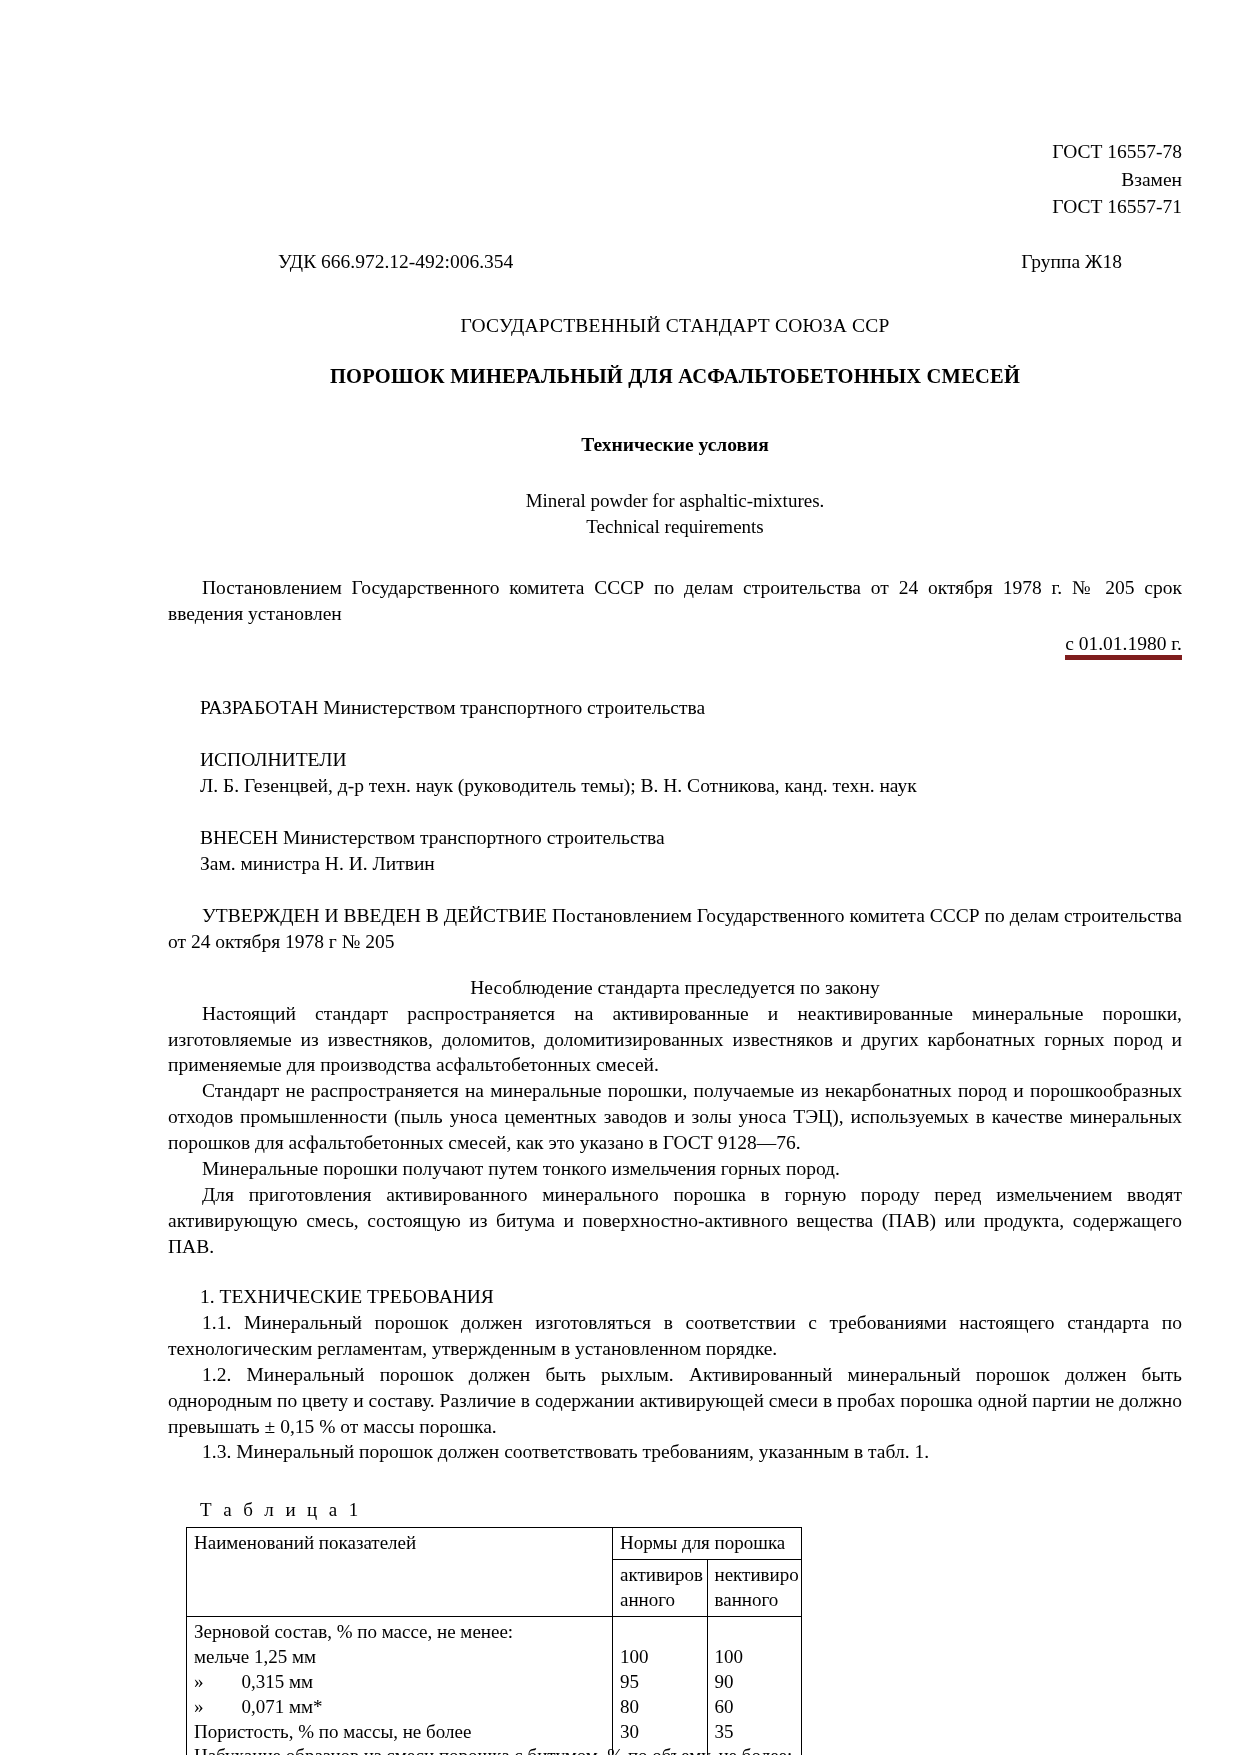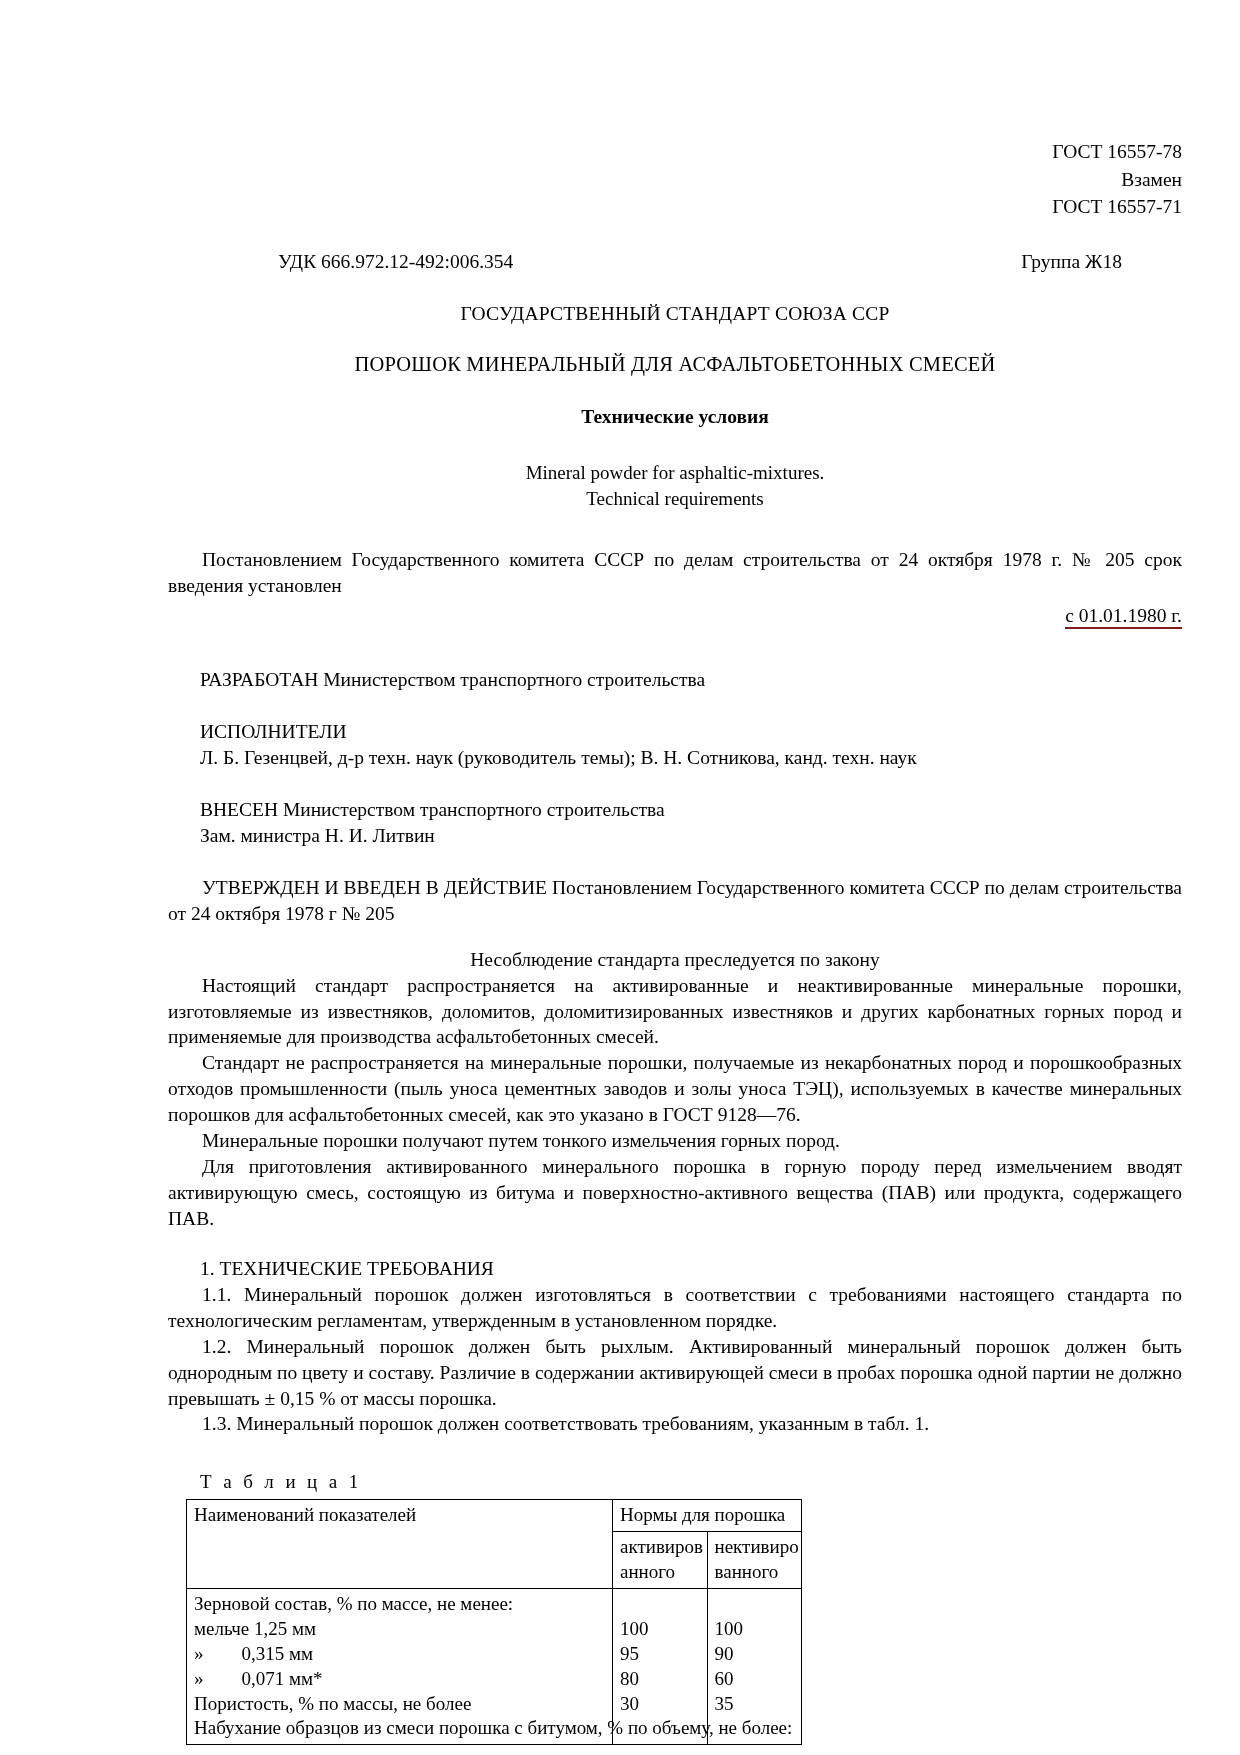--- a/index.html
+++ b/index.html
@@ -29,35 +29,35 @@
     margin: 0 0 30px 0;
   }
   .doc-header div { white-space: nowrap; }
 
   .udk-row {
     display: flex;
     justify-content: space-between;
     align-items: baseline;
     font-size: 19.5px;
     padding: 0 60px 0 110px;
-    margin-bottom: 30px;
+    margin-bottom: 42px;
   }
 
   .gost-line {
     text-align: center;
     font-size: 19.5px;
     letter-spacing: 0.2px;
     margin-bottom: 28px;
   }
   .main-title {
     text-align: center;
     font-size: 20.5px;
-    font-weight: normal;
+    font-weight: bold;
     letter-spacing: 0.2px;
-    margin-bottom: 30px;
+    margin-bottom: 46px;
   }
   .sub-title {
     text-align: center;
     font-size: 19.5px;
     font-weight: bold;
     margin-bottom: 32px;
   }
   .en-title {
     text-align: center;
     font-size: 19px;
@@ -76,21 +76,21 @@
   p.ind { text-indent: 34px; }
 
   .intro-block { margin-bottom: 6px; }
 
   .date-line {
     text-align: right;
     font-size: 19.5px;
     margin: 6px 0 40px 0;
   }
   .date-line span {
-    border-bottom: 2px solid #7f1d1d;
+    border-bottom: 5px solid #7f1d1d;
     padding-bottom: 1px;
   }
 
   .blk {
     font-size: 19.5px;
     line-height: 1.33;
     margin: 0 0 26px 32px;
   }
   .blk div { }
 

